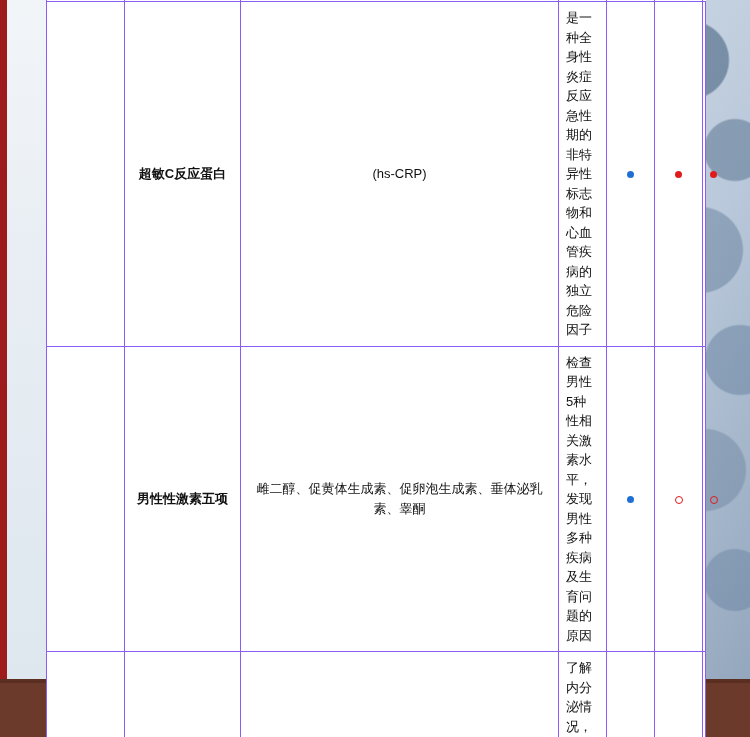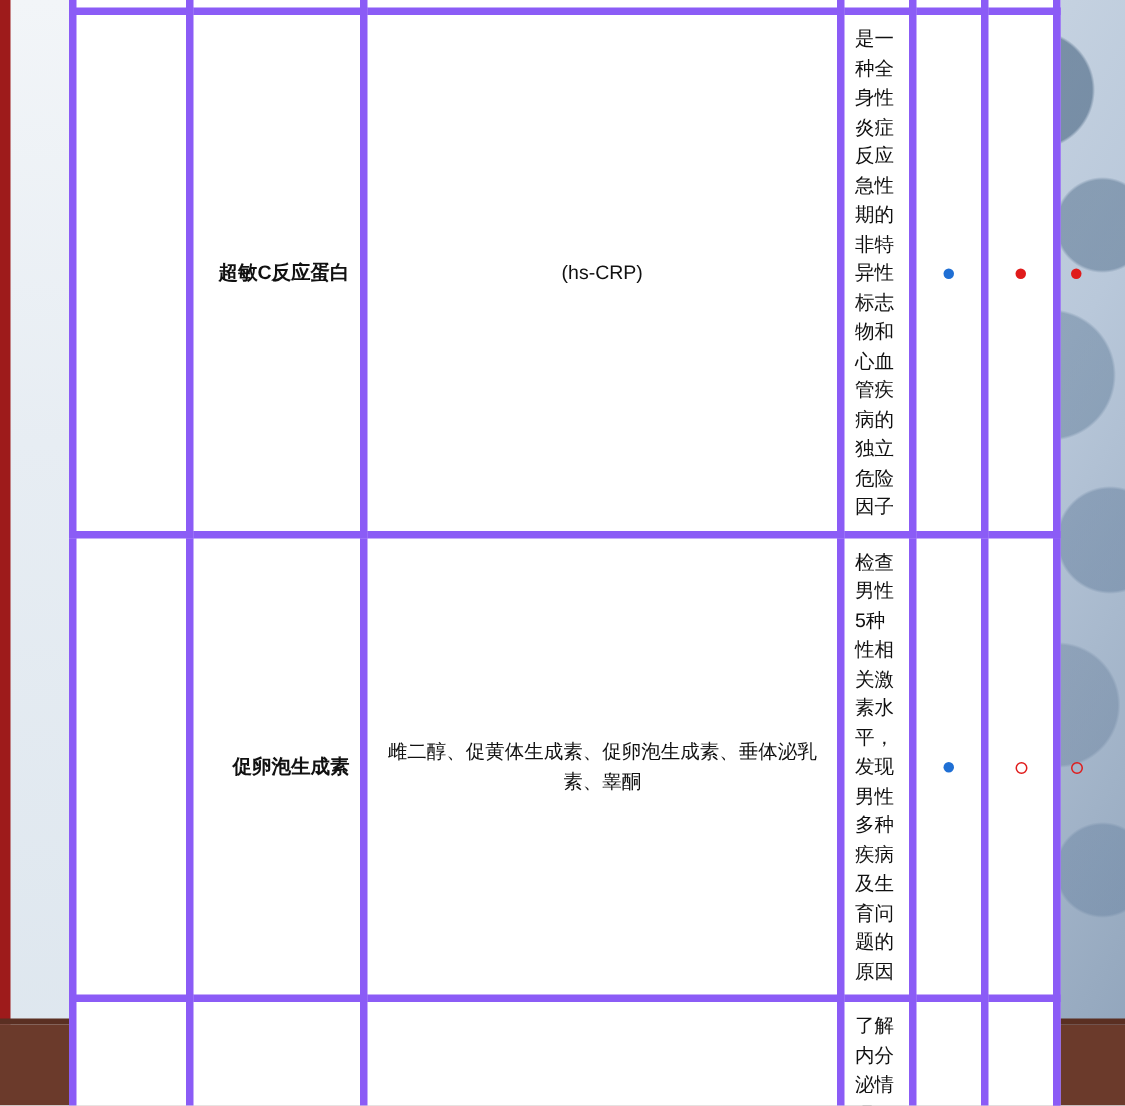--- a/index.html
+++ b/index.html
@@ -66,34 +66,34 @@
     width: 660px;
     z-index: 5;
   }
   table.exam {
     border-collapse: collapse;
     width: 660px;
     background: #ffffff;
     table-layout: fixed;
   }
   table.exam td {
-    border: 5px solid #8b5cf6;
+    border: 1px solid #8b5cf6;
     vertical-align: middle;
     font-size: 13px;
     color: #111;
     line-height: 1.5;
     padding: 6px 7px;
   }
   .c-cat   { width: 78px; }
   .c-item  { width: 116px; }
   .c-desc  { width: 318px; }
   .c-mark  { width: 48px; }
 
   .cat, .item {
-    text-align: right;
+    text-align: center;
     font-weight: bold;
   }
   .cat { font-size: 13.5px; letter-spacing: 0.5px; }
   .item { font-size: 13px; }
   .desc { text-align: left; }
   .sub {
     text-align: center;
     font-size: 12.5px;
     line-height: 1.55;
   }
@@ -148,21 +148,21 @@
         <td class="item">超敏C反应蛋白</td>
         <td class="sub">(hs-CRP)</td>
         <td class="desc" colspan="0">是一种全身性炎症反应急性期的非特异性标志物和心血管疾病的独立危险因子</td>
         <td class="mark"><span class="dot blue-filled"></span></td>
         <td class="mark"><span class="dot red-filled"></span></td>
         <td class="mark"><span class="dot red-filled"></span></td>
       </tr>
 
       <tr style="height:138px">
         <td class="cat"></td>
-        <td class="item">促卵泡生成素</td>
+        <td class="item">男性性激素五项</td>
         <td class="sub">雌二醇、促黄体生成素、促卵泡生成素、垂体泌乳素、睾酮</td>
         <td class="desc">检查男性5种性相关激素水平，发现男性多种疾病及生育问题的原因</td>
         <td class="mark"><span class="dot blue-filled"></span></td>
         <td class="mark"><span class="dot red-hollow"></span></td>
         <td class="mark"><span class="dot red-hollow"></span></td>
       </tr>
 
       <tr style="height:190px">
         <td class="cat"></td>
         <td class="item">女性激素六项</td>

